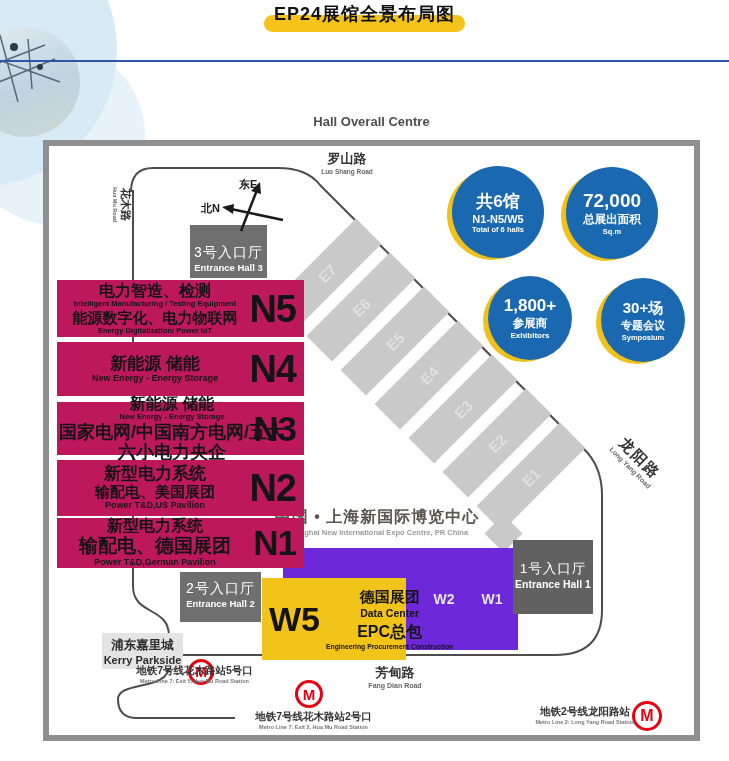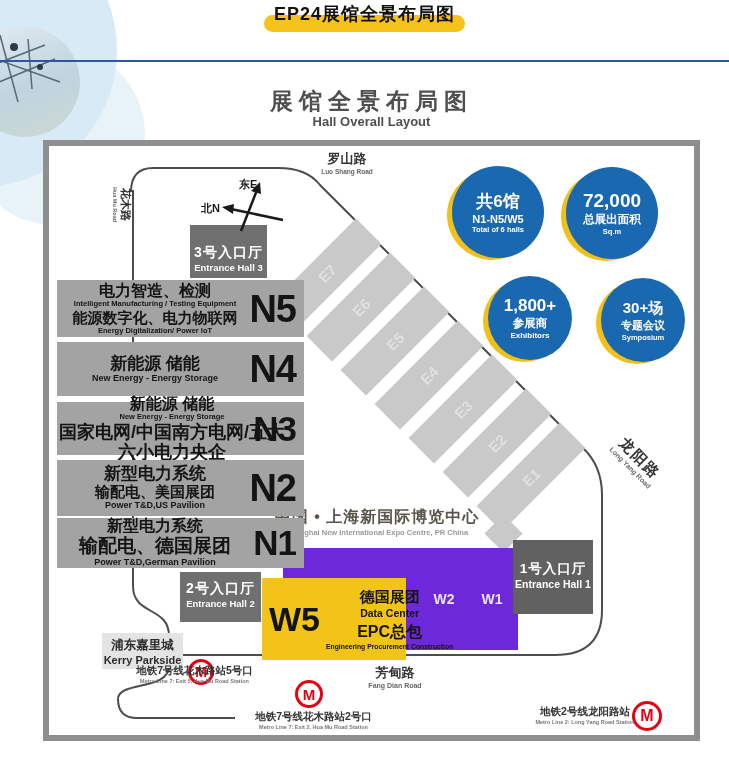--- a/index.html
+++ b/index.html
@@ -35,25 +35,25 @@
          display:flex;align-items:center;justify-content:center;z-index:2;
          color:#e0e0e0;font-size:15px;font-weight:bold;}
   .wbar{position:absolute;top:402px;width:52px;height:102px;background:#6d28d9;z-index:2;
         display:flex;align-items:center;justify-content:center;color:#e6e6e6;font-size:14px;font-weight:bold;}
   .diamond{position:absolute;left:441px;top:374px;width:27px;height:27px;background:#c9c9c9;
            transform:rotate(45deg);z-index:2;}
 
   
   .entrance{position:absolute;background:#6f6f6f;color:#fff;text-align:center;z-index:3;
             display:flex;flex-direction:column;justify-content:flex-end;padding-bottom:5px;}
-  .entrance .zh{font-size:14px;font-weight:bold;letter-spacing:1px;}
+  .entrance .zh{font-size:14px;font-weight:normal;letter-spacing:1px;}
   .entrance .en{font-size:9.5px;font-weight:bold;}
 
   
-  .nblock{position:absolute;left:8px;width:247px;background:#a3a3a3;z-index:3;color:#141414;}
+  .nblock{position:absolute;left:8px;width:247px;background:#be185d;z-index:3;color:#141414;}
   .nblock .content{position:absolute;left:0;top:50%;transform:translateY(-50%);width:196px;text-align:center;}
   .nblock .big{position:absolute;right:8px;top:50%;transform:translateY(-50%);
                font-size:38px;font-weight:bold;letter-spacing:-1px;}
   .zh-l{font-size:16px;font-weight:bold;line-height:1.12;}
   .zh-m{font-size:14px;font-weight:bold;line-height:1.15;}
   .en-s{font-size:7.5px;font-weight:bold;line-height:1.25;}
   .en-m{font-size:9px;font-weight:bold;line-height:1.3;}
 
   .w5block{position:absolute;left:213px;top:432px;width:144px;height:82px;background:#f2c41a;z-index:3;
            display:flex;align-items:center;padding-left:7px;color:#141414;}
@@ -106,22 +106,21 @@
   </div>
 
   <div class="banner">
     <div class="wrap">
       <div class="pill"></div>
       <div class="txt">EP24展馆全景布局图</div>
     </div>
   </div>
   <div class="blueline"></div>
 
-  <div class="heading-zh">展馆全景布局图</div>
-  <div class="heading-en">Hall Overall Layout</div>
+  <div class="heading-en">Hall Overall Centre</div>
 
   <div class="map">
 
     <svg class="roads" width="645" height="589" viewBox="0 0 645 589">
       <path d="M 82,46 Q 82,22 104,22 L 229,22 Q 258,22 271,39 L 534,302 Q 553,320 553,349 L 553,464 Q 553,509 506,509 L 134,509" fill="none" stroke="#4d4d4d" stroke-width="2"></path>
       <path d="M 84,44 L 84,440 C 84,470 120,460 120,490 L 120,520 C 120,545 69,535 69,553 Q 69,572 88,572 L 186,572" fill="none" stroke="#4d4d4d" stroke-width="2"></path>
     </svg>
 
     <div class="ehall" style="left:219px;top:109px;">
         <span>E7</span>

